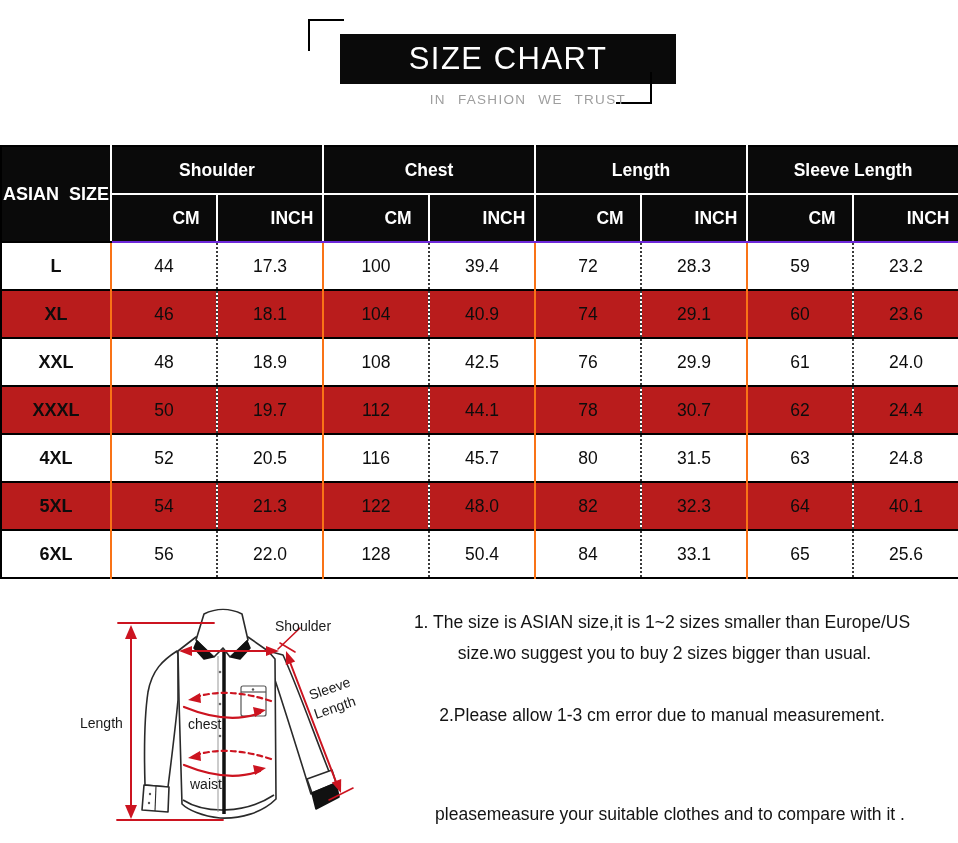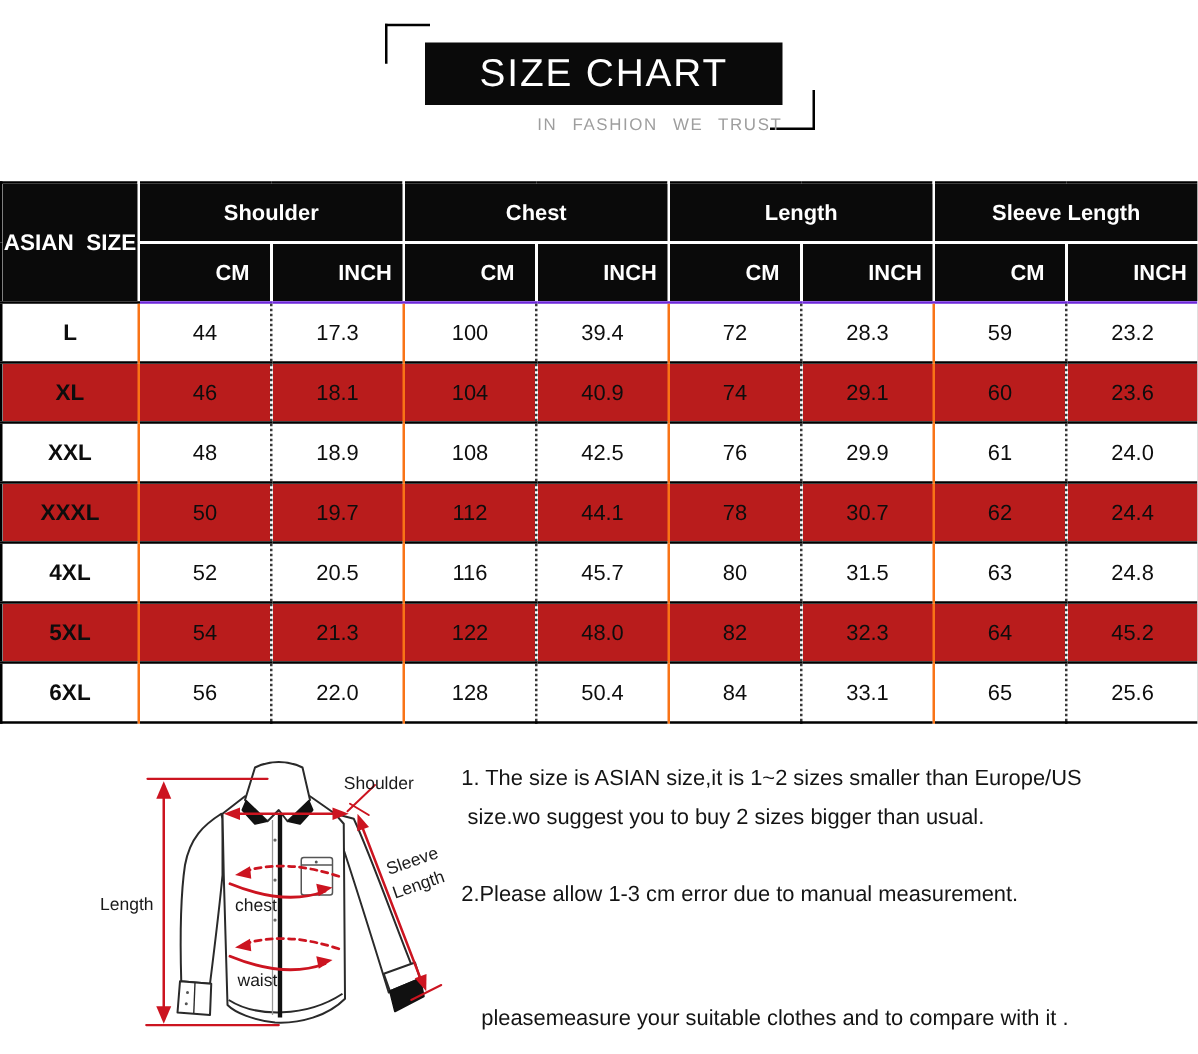--- a/index.html
+++ b/index.html
@@ -2,21 +2,21 @@
 <html><head>
 <meta charset="utf-8">
 <style>
   html,body{margin:0;padding:0;background:#fff;}
   #stage{
     position:relative;width:958px;height:843px;background:#fff;overflow:hidden;
     font-family:"Liberation Sans","DejaVu Sans",sans-serif;color:#0d0d0d;
   }
   
   .title-box{
-    position:absolute;left:340px;top:34px;width:286px;height:50px;
+    position:absolute;left:340px;top:34px;width:336px;height:50px;
     background:#0a0a0a;color:#fff;text-align:center;line-height:50px;
     font-size:31px;letter-spacing:1.5px;font-weight:400;
   }
   .bracket-tl{position:absolute;left:308px;top:19px;width:34px;height:30px;
     border-top:2px solid #000;border-left:2px solid #000;}
   .bracket-br{position:absolute;left:616px;top:72px;width:34px;height:30px;
     border-bottom:2px solid #000;border-right:2px solid #000;}
   .tagline{
     position:absolute;left:340px;top:92px;width:286px;text-align:right;
     color:#9e9e9e;font-size:13.5px;letter-spacing:1.3px;word-spacing:7px;
@@ -37,21 +37,21 @@
   .size-table thead th.corner{
     border-bottom:2px solid #000;font-size:18px;word-spacing:5px;letter-spacing:0;
   }
   .size-table tbody th{font-weight:bold;font-size:18px;border-top:2px solid #000;}
   .size-table tbody td{
     font-size:17.5px;border-top:2px solid #000;border-left:2px solid #f97316;
   }
   .size-table tbody td.inch{border-left:2px dotted #3a3a3a;}
   .size-table tbody tr.alt th,.size-table tbody tr.alt td{background:#b91c1c;}
   
-  .note{position:absolute;left:369px;width:586px;font-size:17.5px;line-height:31px;color:#141414;}
+  .note{position:absolute;left:369px;width:586px;font-size:17.5px;line-height:31px;color:#141414;text-align:center;}
   .note-1{top:607px;}
   .note-2{top:700px;}
   .note-3{top:761px;}
   .note .l2{padding-left:5px;}
   .note-3 .l2{padding-left:16px;margin-top:38px;}
   
   .diagram{position:absolute;left:52px;top:596px;width:322px;height:247px;}
 </style>
 </head>
 <body>
@@ -152,21 +152,21 @@
       </tr>
       <tr class="alt">
         <th>5XL</th>
         <td>54</td>
         <td class="inch">21.3</td>
         <td>122</td>
         <td class="inch">48.0</td>
         <td>82</td>
         <td class="inch">32.3</td>
         <td>64</td>
-        <td class="inch">45.2</td>
+        <td class="inch">40.1</td>
       </tr>
       <tr>
         <th>6XL</th>
         <td>56</td>
         <td class="inch">22.0</td>
         <td>128</td>
         <td class="inch">50.4</td>
         <td>84</td>
         <td class="inch">33.1</td>
         <td>65</td>

